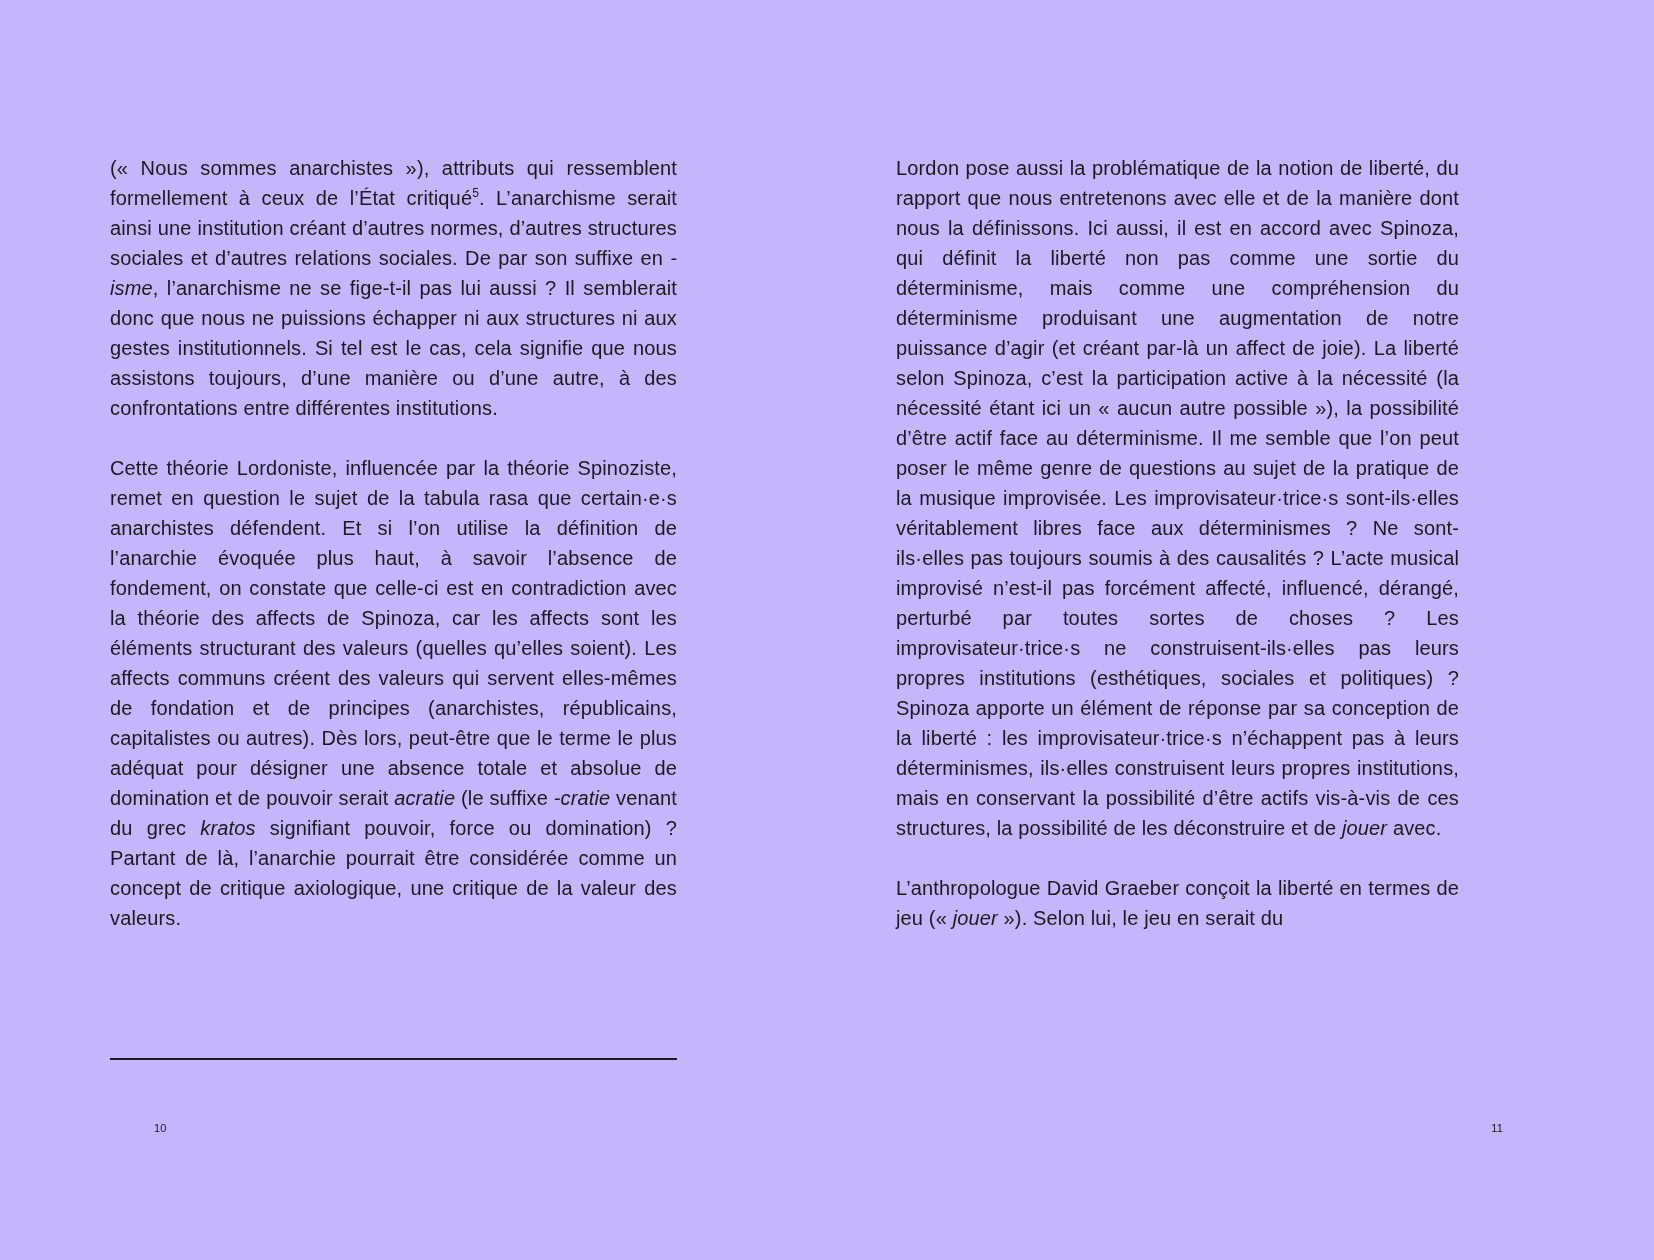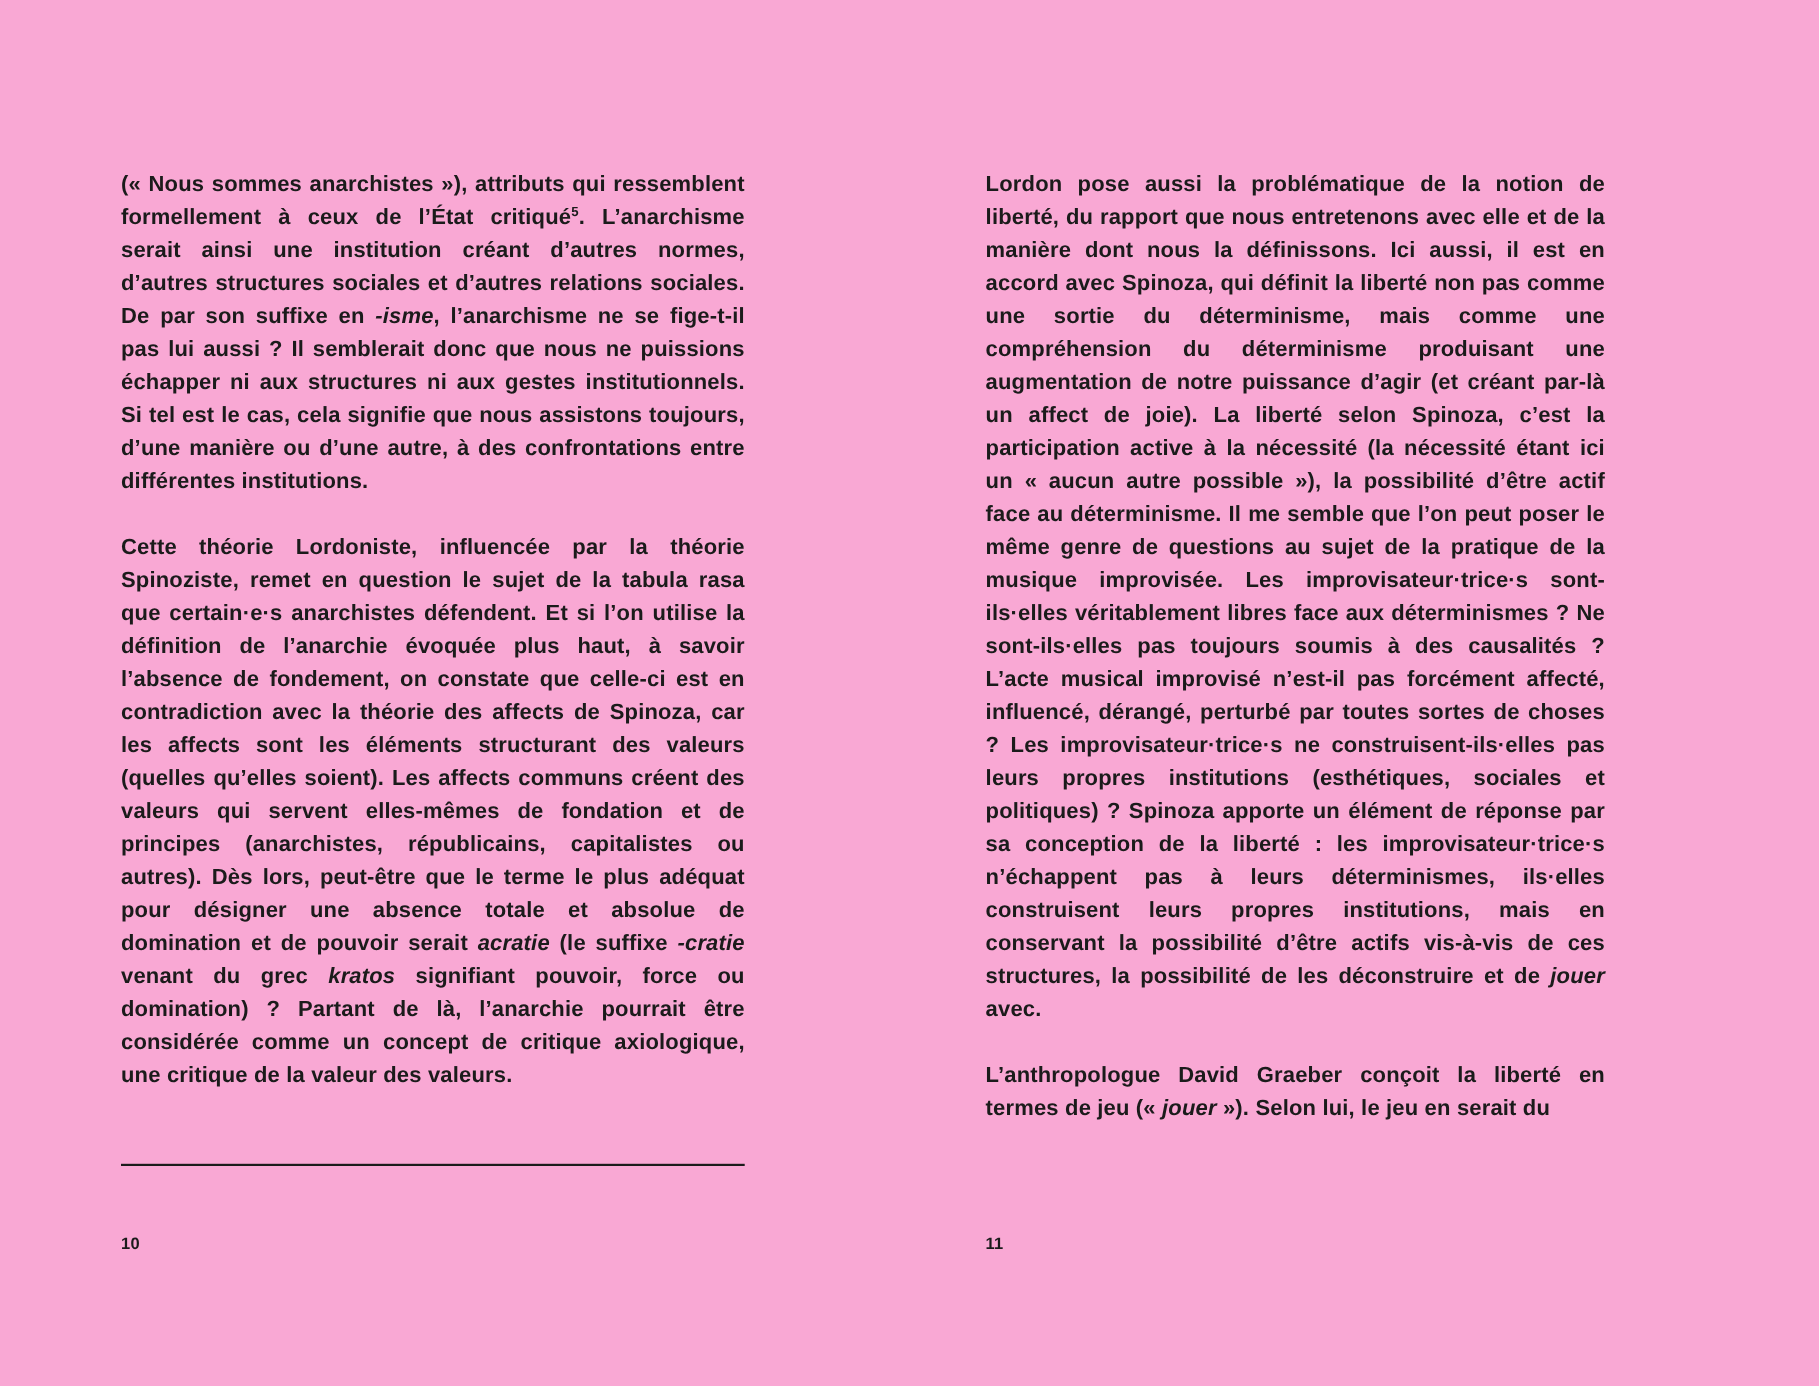--- a/index.html
+++ b/index.html
@@ -5,21 +5,21 @@
   * { margin: 0; padding: 0; box-sizing: border-box; }
   html, body { background: #ffffff; }
   body {
     position: relative;
     width: 1654px;
     height: 1260px;
     overflow: hidden;
     font-family: "Liberation Sans", sans-serif;
     color: #1b1b1b;
   }
-  .spread { position: absolute; inset: 0; background: #f9a8d4; font-weight: bold; }
+  .spread { position: absolute; inset: 0; background: #c4b5fd; }
   .text-column {
     position: absolute;
     top: 153px;
   }
   .col-left  { left: 110px; width: 567px; }
   .col-right { left: 896px; width: 563px; }
   .para {
     font-size: 20px;
     line-height: 30px;
     text-align: justify;
@@ -49,25 +49,26 @@
   }
   .footnote-text sup {
     font-size: 11px;
     line-height: 0;
     vertical-align: super;
     margin-right: 4px;
   }
   .page-number {
     position: absolute;
     top: 1122px;
-    font-size: 15px;
+    font-size: 11px;
     letter-spacing: 0.2px;
+    margin-left: 44px;
   }
   .pn-left { left: 110px; }
-  .pn-right { left: 896px; width: 563px; }
+  .pn-right { left: 896px; width: 563px; text-align: right; }
 </style>
 </head>
 <body>
 
 <div class="spread">
 
   <section>
     <div class="text-column col-left">
       <p class="para">(« Nous sommes anarchistes »), attributs qui ressemblent formellement à ceux de l’État critiqué<sup>5</sup>. L’anarchisme serait ainsi une institution créant d’autres normes, d’autres structures sociales et d’autres relations sociales. De par son suffixe en <i>-isme</i>, l’anarchisme ne se fige-t-il pas lui aussi ? Il semblerait donc que nous ne puissions échapper ni aux structures ni aux gestes institutionnels. Si tel est le cas, cela signifie que nous assistons toujours, d’une manière ou d’une autre, à des confrontations entre différentes institutions.</p>
       <p class="para">Cette théorie Lordoniste, influencée par la théorie Spinoziste, remet en question le sujet de la tabula rasa que certain·e·s anarchistes défendent. Et si l’on utilise la définition de l’anarchie évoquée plus haut, à savoir l’absence de fondement, on constate que celle-ci est en contradiction avec la théorie des affects de Spinoza, car les affects sont les éléments structurant des valeurs (quelles qu’elles soient). Les affects communs créent des valeurs qui servent elles-mêmes de fondation et de principes (anarchistes, républicains, capitalistes ou autres). Dès lors, peut-être que le terme le plus adéquat pour désigner une absence totale et absolue de domination et de pouvoir serait <i>acratie</i> (le suffixe <i>-cratie</i> venant du grec <i>kratos</i> signifiant pouvoir, force ou domination) ? Partant de là, l’anarchie pourrait être considérée comme un concept de critique axiologique, une critique de la valeur des valeurs.</p>

